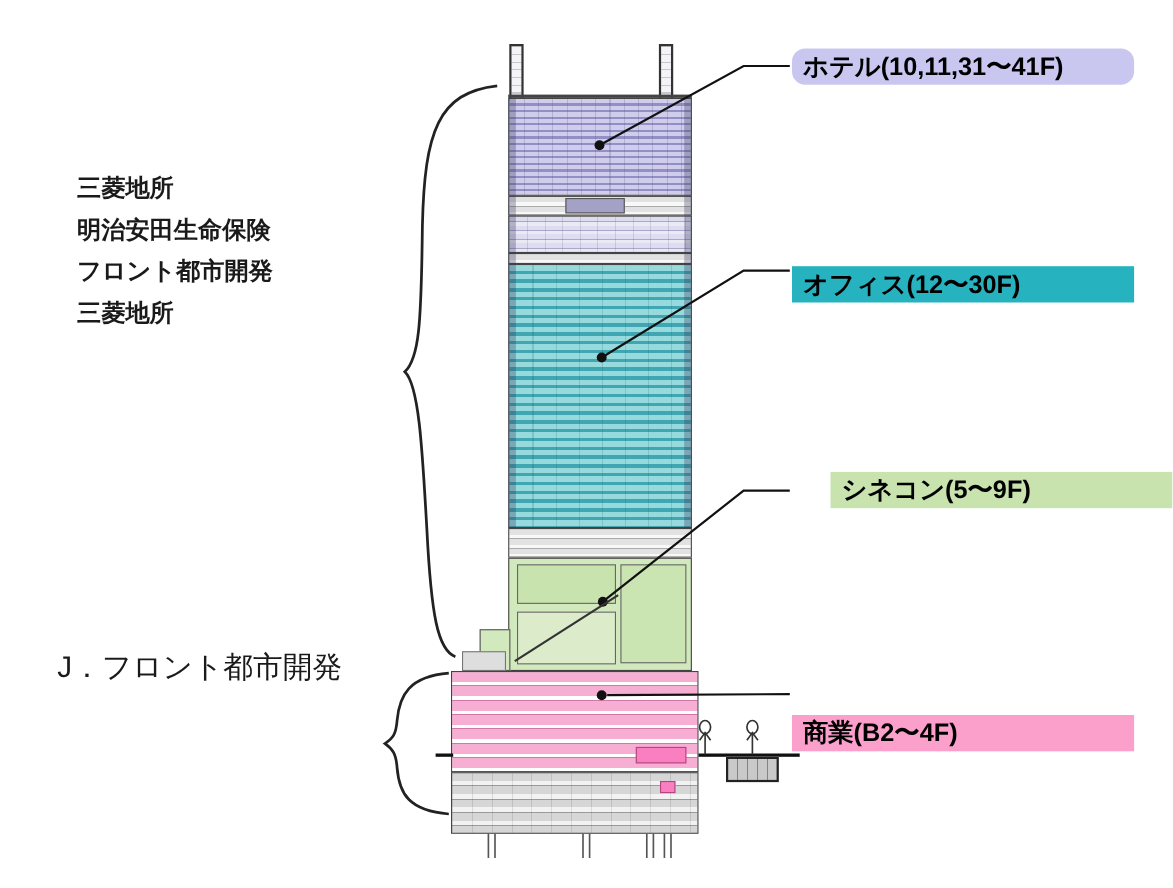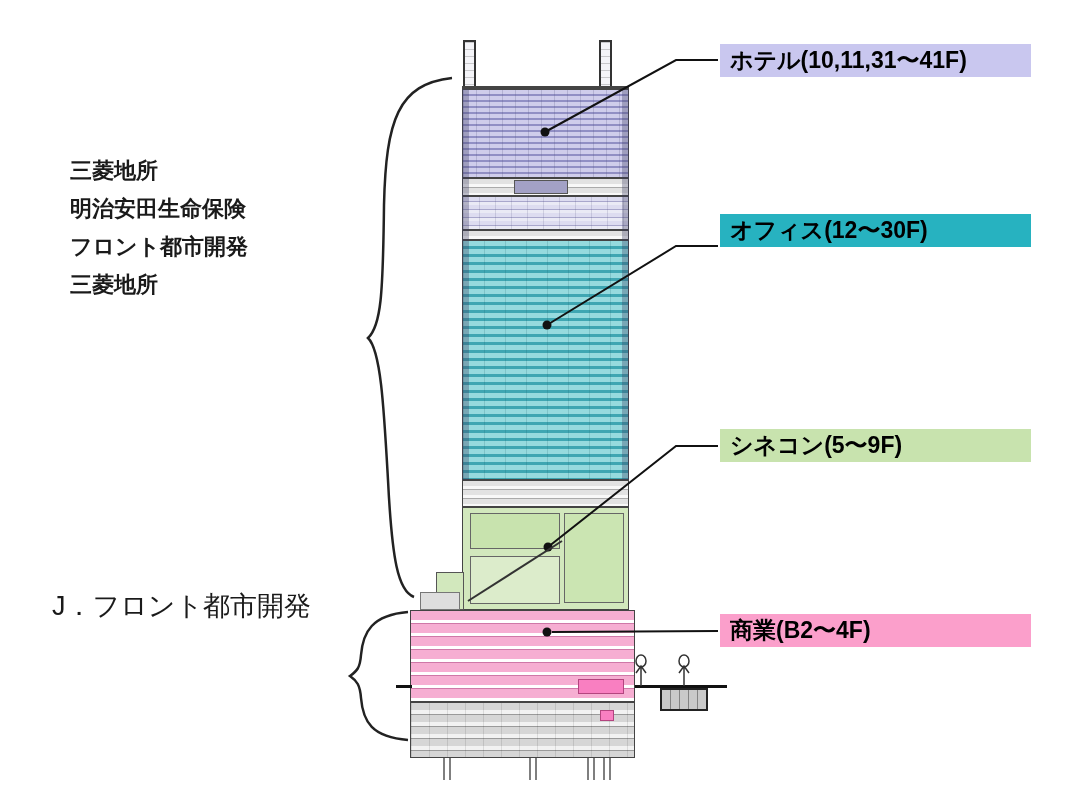--- a/index.html
+++ b/index.html
@@ -10,24 +10,24 @@
   
   .overlay{position:absolute;left:0;top:0;width:1066px;height:807px;pointer-events:none;}
 
   
   .owners{left:70px;top:152px;width:330px;font-size:22px;font-weight:700;color:#1a1a1a;line-height:38px;}
   .developer{left:52px;top:588px;width:340px;font-size:27px;font-weight:400;color:#1a1a1a;}
 
   
   .tag{left:720px;width:311px;height:33px;font-size:23px;font-weight:700;color:#000;
        line-height:33px;padding:0 10px;white-space:nowrap;}
-  .tag-hotel{top:44px;background:#c9c7ef;}
-  .tag-office{top:214px;background:#27b2c0;}
-  .tag-cinema{top:429px;background:#c8e3ae;}
-  .tag-retail{top:614px;background:#fb9fcb;}
+  .tag-hotel{top:44px;background:#c9c7ef;border-radius:12px;}
+  .tag-office{top:242px;background:#27b2c0;}
+  .tag-cinema{top:429px;background:#c8e3ae;margin-left:35px;}
+  .tag-retail{top:650px;background:#fb9fcb;}
 
   
   .outline{border:1px solid #444;}
   .stripes-lavender{background:
       repeating-linear-gradient(90deg, rgba(80,80,125,0.22) 0 1px, transparent 1px 13px),
       repeating-linear-gradient(180deg, #cfcdeb 0 4px, #918fc4 4px 6px);}
   .stripes-lavlight{background:
       repeating-linear-gradient(90deg, rgba(80,80,125,0.18) 0 1px, transparent 1px 16px),
       repeating-linear-gradient(180deg, #dddcf0 0 4px, #a9a7cc 4px 5px, #eaeaf5 5px 8px);}
   .stripes-office{background:

